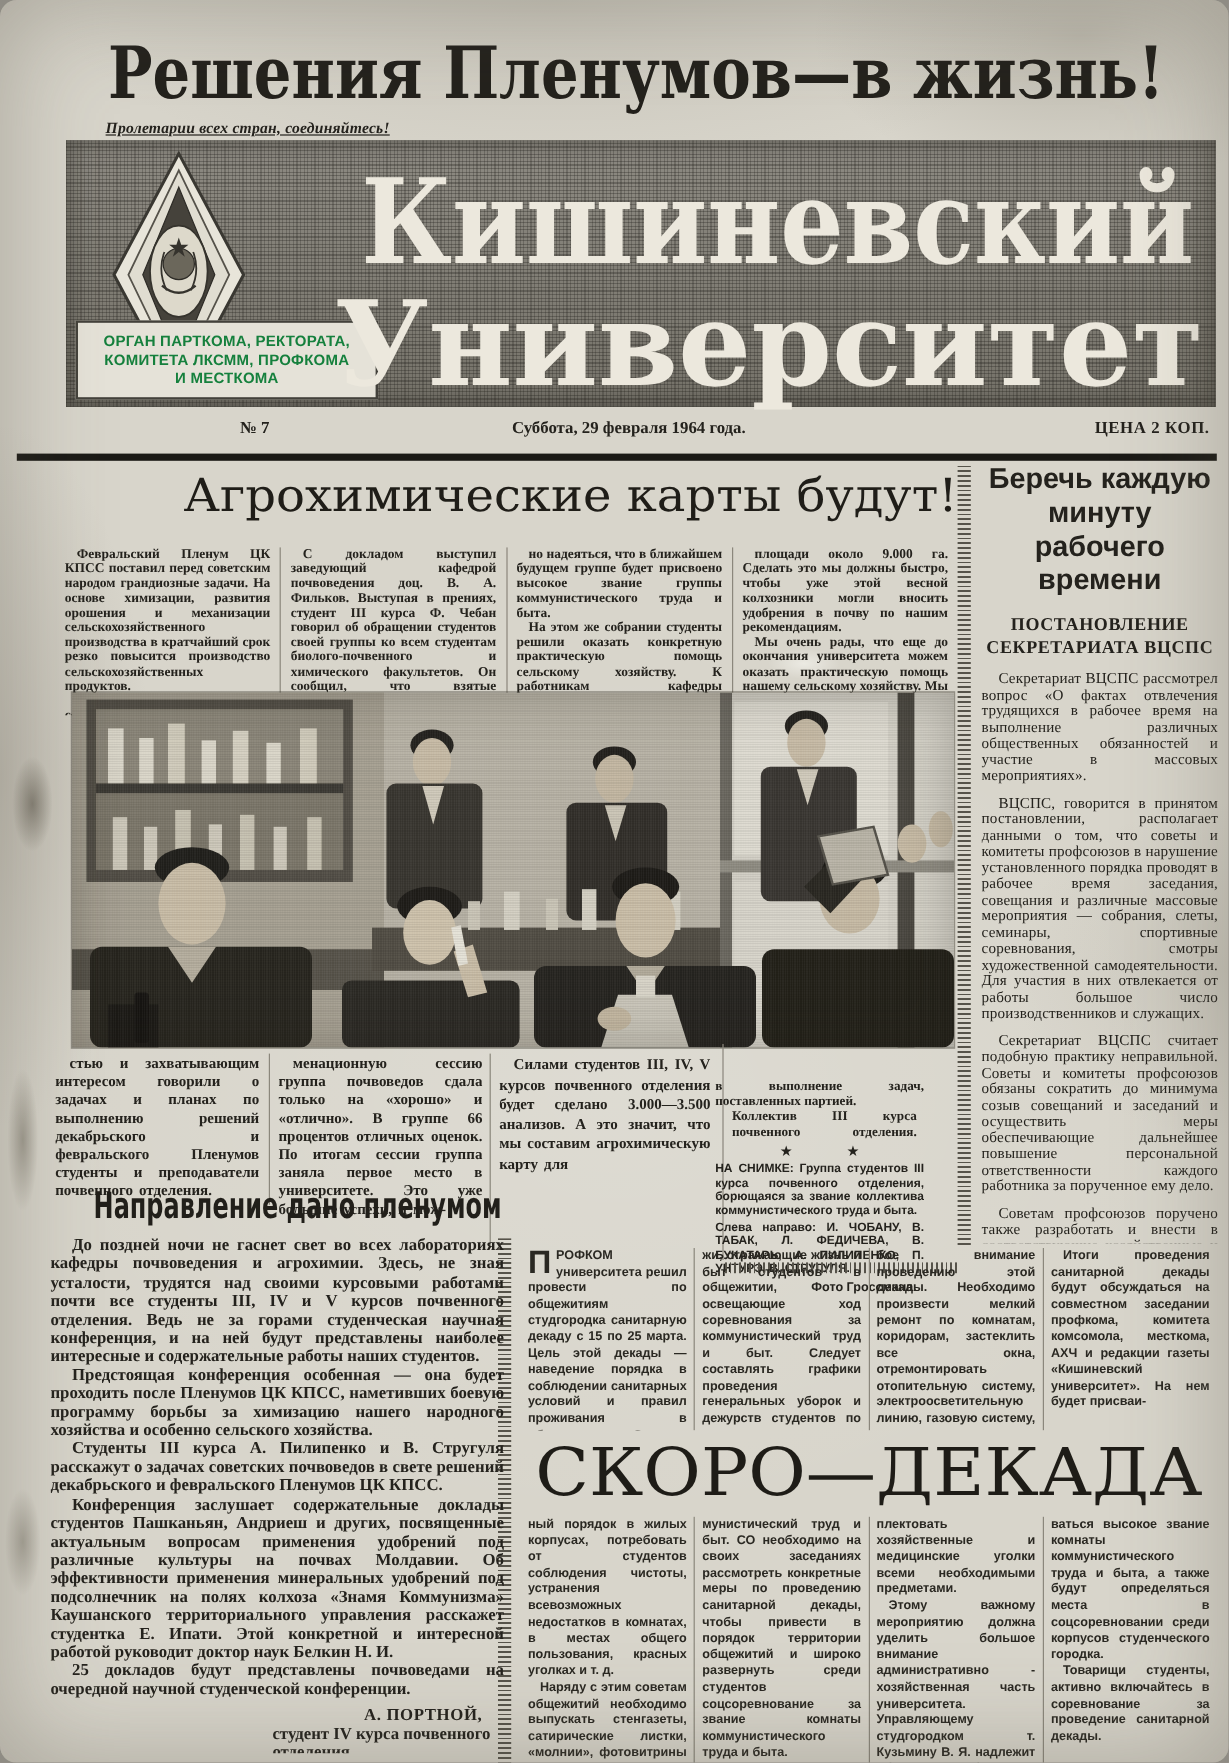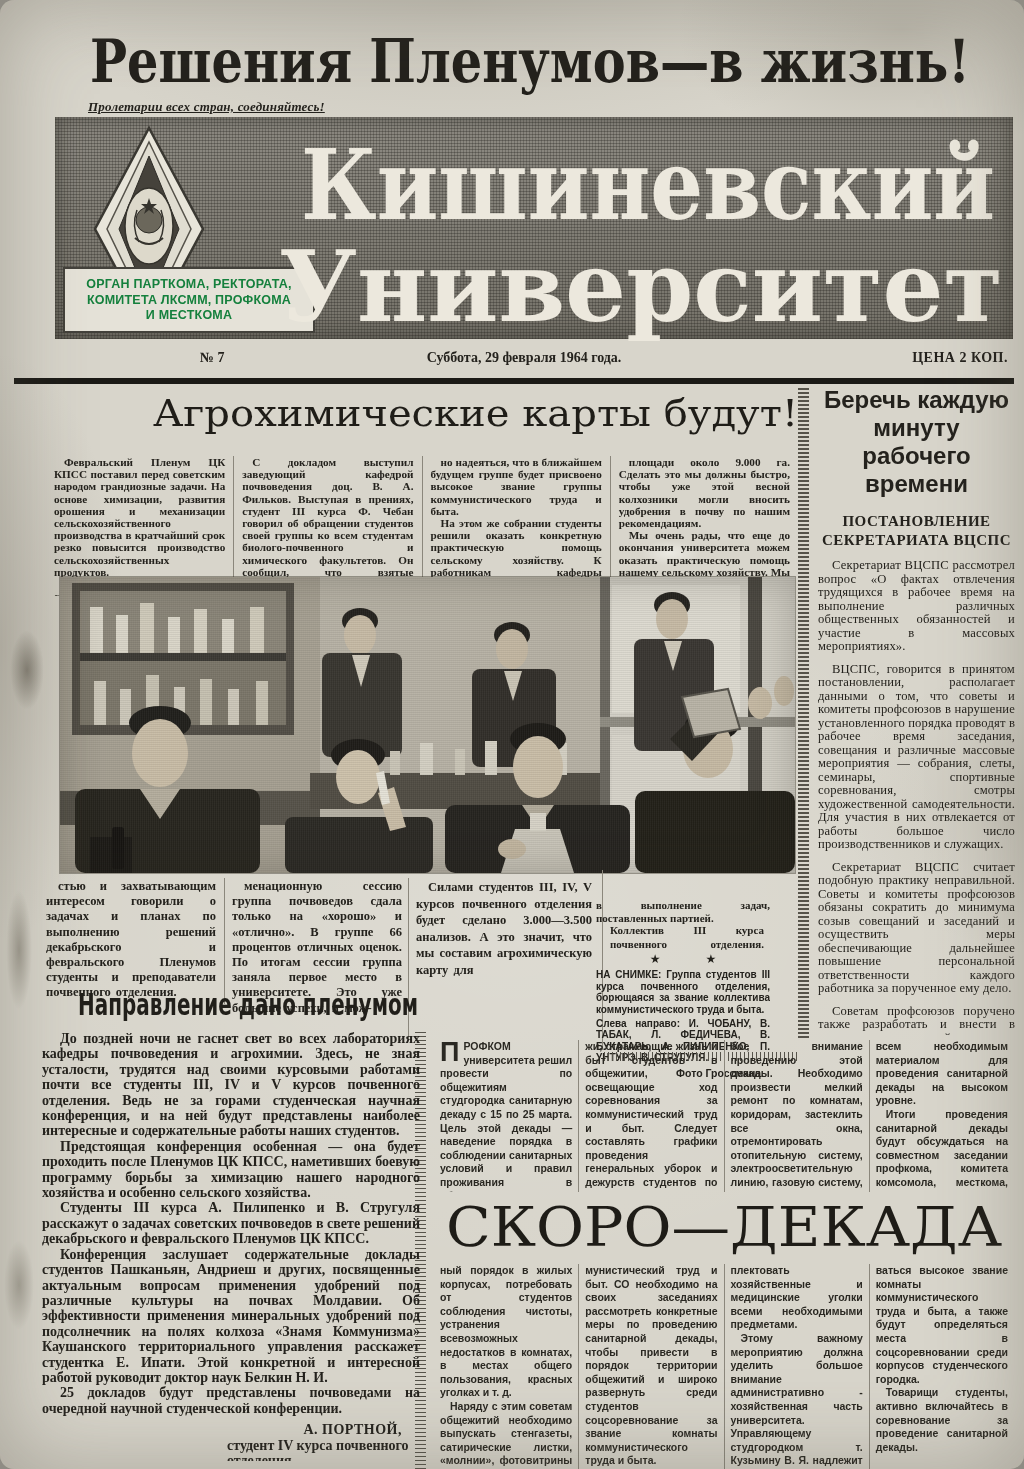--- a/index.html
+++ b/index.html
@@ -320,21 +320,20 @@
       <div class="d-col">
         <p class="np"><span class="dropcap">П</span><span>РОФКОМ университета решил провести по общежитиям студгородка санитарную декаду с 15 по 25 марта. Цель этой декады — наведение порядка в соблюдении санитарных условий и правил проживания в общежитии. Советам общежитий надлежит навести пол-</span></p>
       </div>
       <div class="d-col">
         <p class="np">жи, отражающие жизнь и быт студентов в общежитии, освещающие ход соревнования за коммунистический труд и быт. Следует составлять графики проведения генеральных уборок и дежурств студентов по этажам, вывесить правила проживания в общежитии и условия соревнования за ком-</p>
       </div>
       <div class="d-col">
         <p class="np">бое внимание проведению этой декады. Необходимо произвести мелкий ремонт по комнатам, коридорам, застеклить все окна, отремонтировать отопительную систему, электроосветительную линию, газовую систему, отремонтировать шкафы, тумбочки, стулья, двери, полы, радиолинию, уком-</p>
       </div>
       <div class="d-col">
-        <p class="np">всем необходимым материалом для проведения санитарной декады на высоком уровне.</p>
         <p>Итоги проведения санитарной декады будут обсуждаться на совместном заседании профкома, комитета комсомола, месткома, АХЧ и редакции газеты «Кишиневский университет». На нем будет присваи-</p>
       </div>
     </div>
     <svg class="d-head" width="580" height="62">
       <text x="12" y="50" font-size="55" textLength="556" lengthAdjust="spacingAndGlyphs">СКОРО—ДЕКАДА</text>
     </svg>
     <div class="d-row">
       <div class="d-col">
         <p class="np">ный порядок в жилых корпусах, потребовать от студентов соблюдения чистоты, устранения всевозможных недостатков в комнатах, в местах общего пользования, красных уголках и т. д.</p>
         <p>Наряду с этим советам общежитий необходимо выпускать стенгазеты, сатирические листки, «молнии», фотовитрины и фотомонта-</p>

